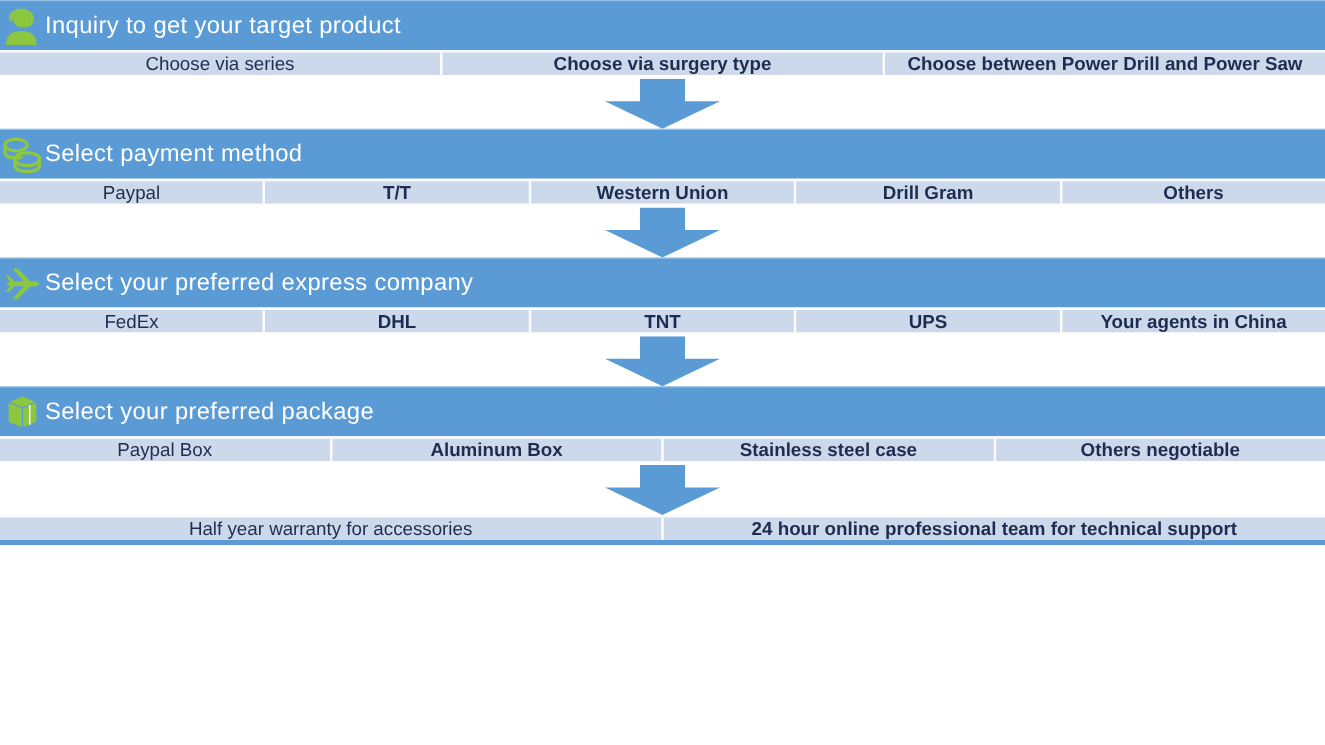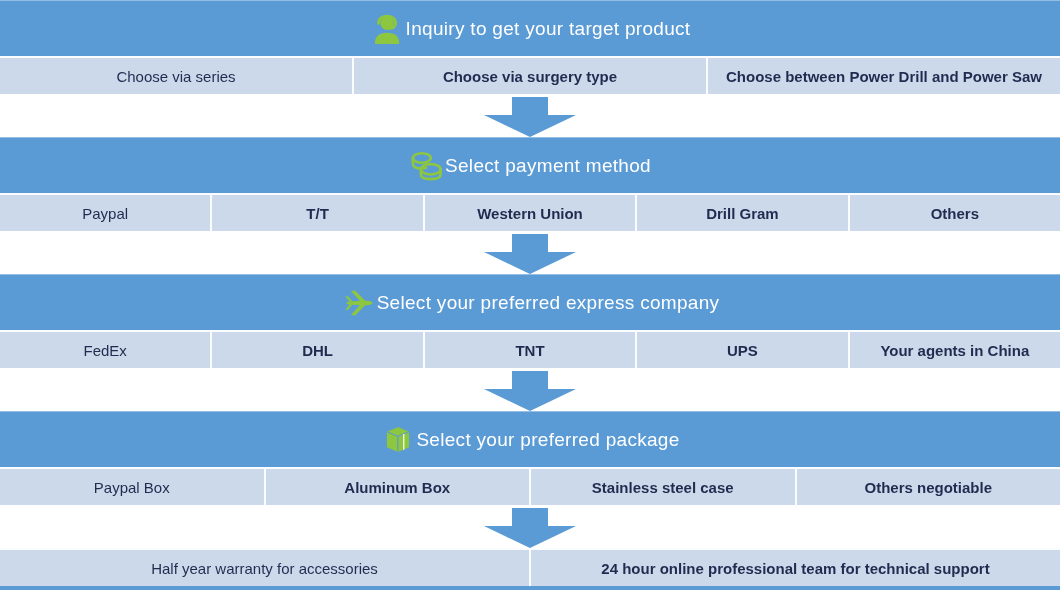--- a/index.html
+++ b/index.html
@@ -13,38 +13,38 @@
   * { box-sizing: border-box; }
   html, body { margin: 0; padding: 0; }
   body {
     width: 1060px; height: 596px;
     background: #ffffff;
     font-family: "Liberation Sans", sans-serif;
     overflow: hidden;
   }
   .flow { width: 1060px; }
   .section-header {
-    height: 56px;
+    height: 40px;
     background: var(--header-blue);
     border-top: 1px solid rgba(255,255,255,0.35);
-    display: flex; align-items: center; justify-content: center;
+    display: flex; align-items: center; justify-content: flex-start;
     gap: 0;
   }
   .step-title {
     color: var(--header-text);
     font-size: 19px;
     letter-spacing: 0.3px;
   }
   .hdr-icon { width: 36px; height: 34px; display: flex; align-items: center; justify-content: center; }
   .hdr-icon svg { display: block; }
   .ifill { fill: var(--icon-green); }
   .istroke { stroke: var(--icon-green); fill: none; }
   .iseam { stroke: var(--header-blue); }
   .option-row {
-    height: 38px;
+    height: 20px;
     background: var(--row-blue);
     border-top: 2px solid var(--divider);
     display: flex;
   }
   .cell {
     flex: 1;
     display: flex; align-items: center; justify-content: center;
     text-align: center;
     color: var(--row-text);
     font-size: 15px;

